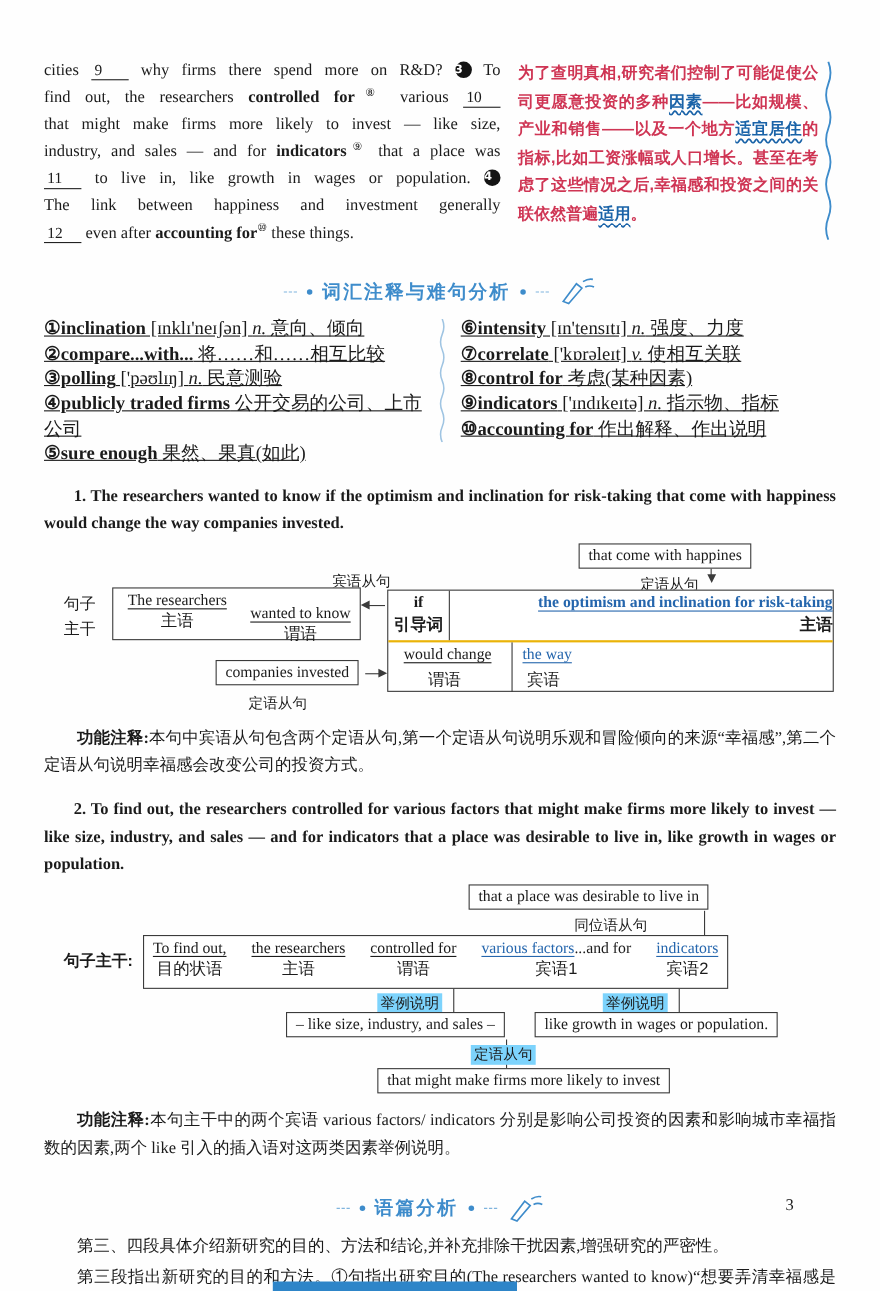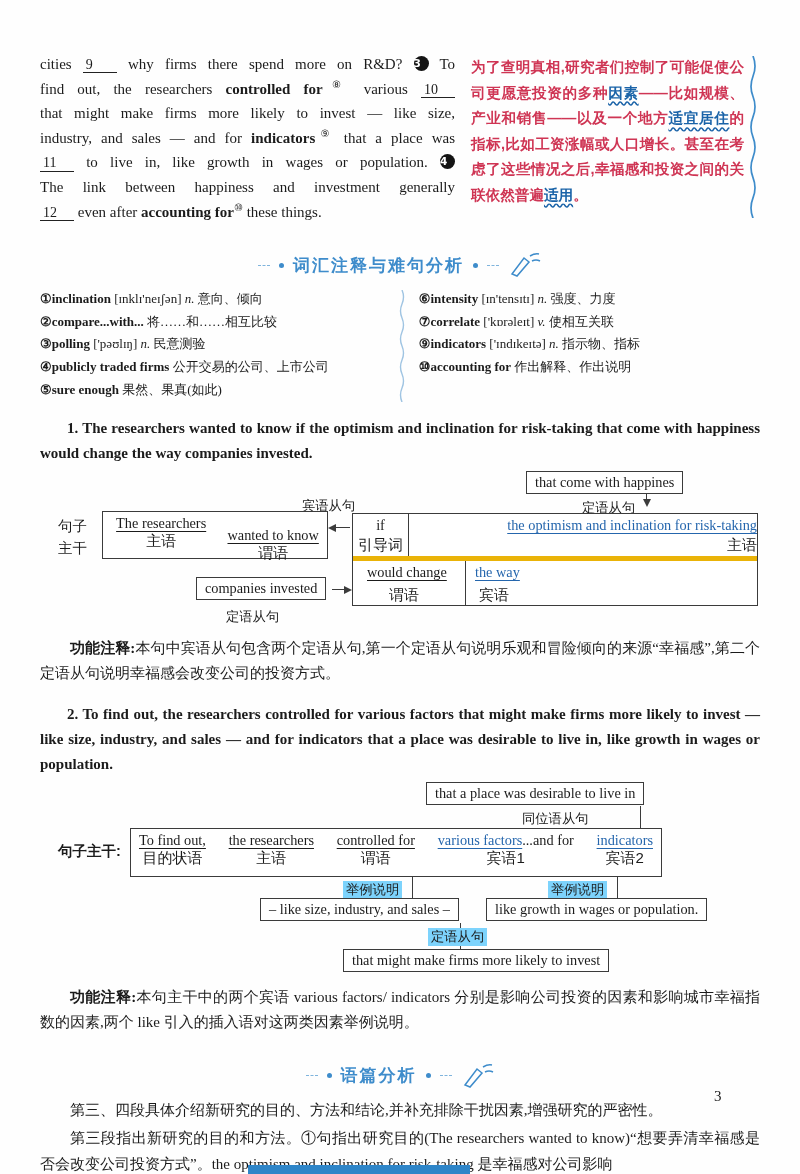--- a/index.html
+++ b/index.html
@@ -31,21 +31,21 @@
   
   .sec-header { display:flex; align-items:center; justify-content:center; gap:9px; margin-top:27px;
                 color:#3e8ccb; position:relative; height:28px; }
   .sec-title { font-size:17px; font-weight:bold; letter-spacing:2px;
                font-family:Liberation Serif, serif;text-align:center; }
   .sec-dot { width:5px; height:5px; background:#3e8ccb; border-radius:50%; }
   .sec-tick { width:12px; border-top:1px dashed #7fb4dd; }
 
   
   .vocab-row { display:flex; margin-top:9px; }
-  .vocab-col { flex:1.04; font-size:13px; line-height:22.6px; }
+  .vocab-col { flex:1.04; font-size:17px; line-height:22.6px;text-decoration:underline; }
   .vocab-col.rightcol { flex:1; padding-left:12px; }
   .vocab-divider { width:12px; position:relative; }
   .vocab-divider svg { position:absolute; left:3px; top:2px; }
 
   
   .sent { font-weight:bold; font-size:15px; line-height:25px; text-align:justify; margin-top:15px; text-indent:27px; }
   .note { font-size:15px; line-height:25.2px; text-align:justify; margin-top:5px; text-indent:30px; }
   .dpara { font-size:15px; line-height:25.4px; text-align:justify; text-indent:30px; margin-top:3px; }
 
   
@@ -118,20 +118,21 @@
         <div class="vitem"><span class="b">⑤sure enough</span><span> 果然、果真(如此)</span></div>
       </div>
       <div class="vocab-divider">
         <svg width="8" height="112" viewBox="0 0 8 112" preserveAspectRatio="none">
           <path d="M4 0 Q 7 7 4 14 T 4 28 T 4 42 T 4 56 T 4 70 T 4 84 T 4 98 T 4 112" fill="none" stroke="#9fc4e2" stroke-width="1.4"></path>
         </svg>
       </div>
       <div class="vocab-col rightcol">
         <div class="vitem"><span class="b">⑥intensity</span><span> [ɪn'tensɪtɪ] </span><span class="i">n.</span><span> 强度、力度</span></div>
         <div class="vitem"><span class="b">⑦correlate</span><span> ['kɒrəleɪt] </span><span class="i">v.</span><span> 使相互关联</span></div>
+        <div class="vitem"><span class="b">⑧control for</span><span> 考虑(某种因素)</span></div>
         <div class="vitem"><span class="b">⑨indicators</span><span> ['ɪndɪkeɪtə] </span><span class="i">n.</span><span> 指示物、指标</span></div>
         <div class="vitem"><span class="b">⑩accounting for</span><span> 作出解释、作出说明</span></div>
       </div>
     </div>
 
     <p class="sent">1. The researchers wanted to know if the optimism and inclination for risk-taking that come with happiness would change the way companies invested.</p>
 
     <div class="diagram" id="d1">
       <div class="dbox" style="left:486px; top:0;">that come with  happines</div>
       <div class="vline arr-d" style="left:606px; top:23px; height:9px;"></div>
@@ -150,21 +151,21 @@
           <div style="flex:1;margin-top:12px;">
             <div><span class="u">wanted to know</span></div>
             <div class="lab">谓语</div>
           </div>
         </div>
       </div>
 
       <div class="hline arr-l" style="left:292px; top:56px; width:18px;"></div>
 
       <div class="dbox" style="left:312px; top:42px; width:406px; height:93px; padding:0;">
-        <div style="position:relative; height:47px; border-bottom:5px solid #eab308;">
+        <div style="position:relative; height:47px; border-bottom:2px solid #eab308;font-weight:bold;">
           <div style="position:absolute; left:0; top:0; width:56px; height:100%; border-right:1px solid #3b3b3b;">
             <div style="margin-top:3px;">if</div>
             <div class="lab" style="margin-top:2px;">引导词</div>
           </div>
           <div style="position:absolute; left:56px; right:0; top:3px; text-align:right;">
             <div><span class="u blue">the optimism and inclination for risk-taking</span></div>
             <div class="lab" style="margin-top:2px;">主语</div>
           </div>
         </div>
         <div style="position:relative; height:45px; text-align:left;">

